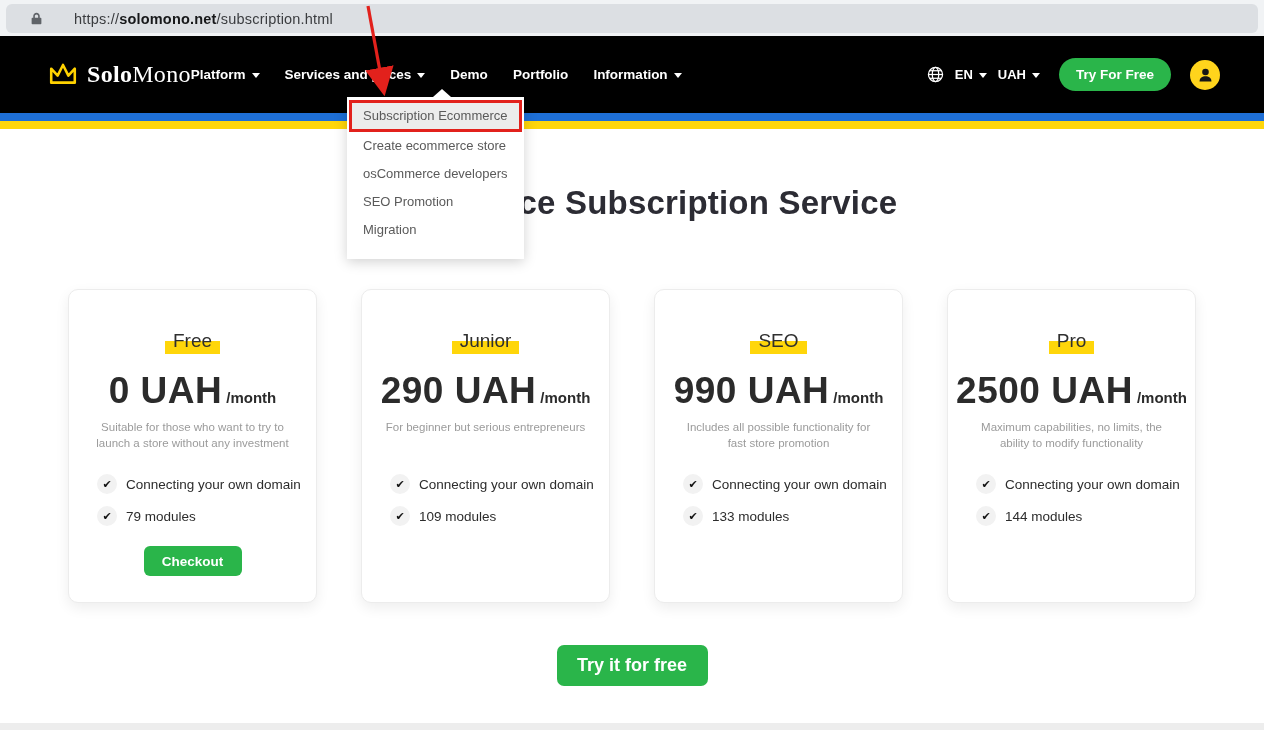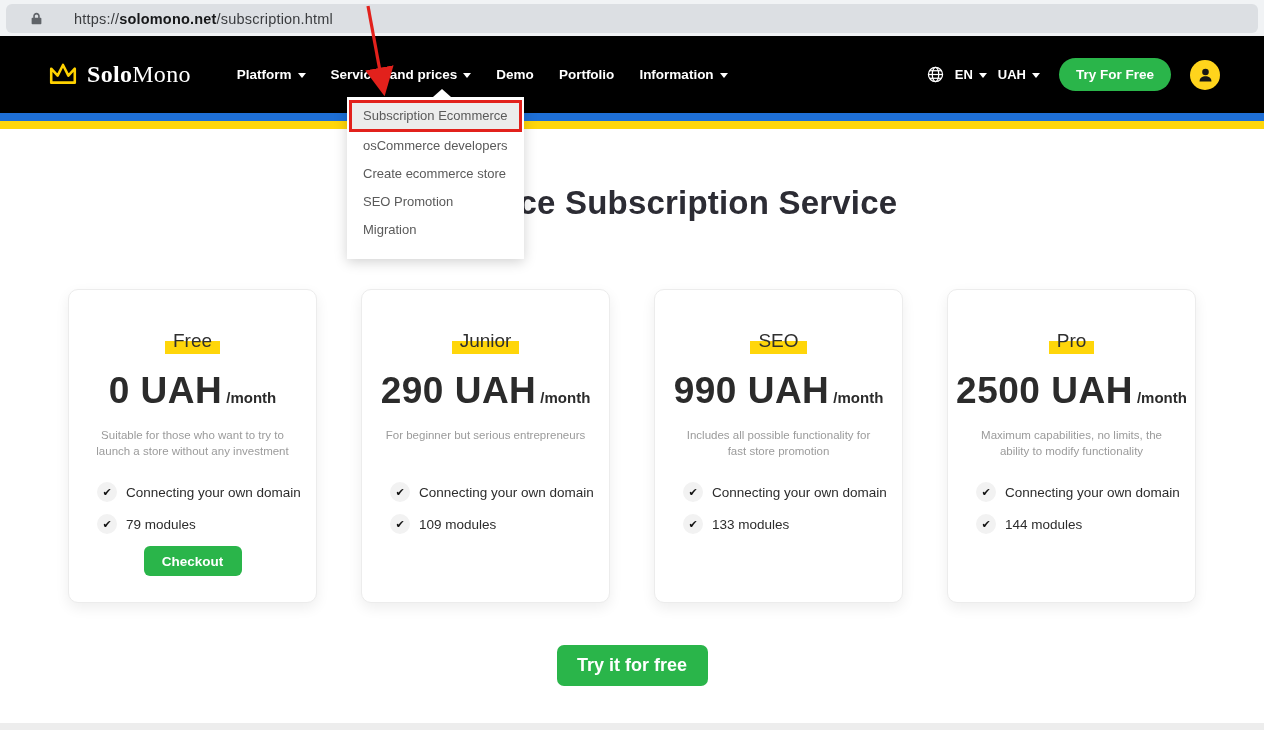--- a/index.html
+++ b/index.html
@@ -11,21 +11,21 @@
   .url-field { height:29px; background:#dcdfe3; border-radius:6px; display:flex; align-items:center; padding:0 12px; cursor:text;gap:20px; }
   .lock-wrap { width:14px; height:16px; margin:0 10px 0 12px; display:flex; align-items:center; }
   .url-text { font-size:14.5px; color:#3a3c3f; letter-spacing:.2px; }
   .url-text b { color:#17181a; font-weight:700; }
 
   
   .site-header { height:77px; background:#000; display:flex; align-items:center; padding:0 44px 0 48px; position:relative; }
   .logo { display:flex; align-items:center; gap:9px; cursor:pointer; }
   .brand { font-family:"Liberation Serif", serif; font-size:24px; color:#fff; letter-spacing:.3px; }
   .brand b { font-weight:700; }
-  .main-nav { display:flex; align-items:flex-end; gap:25px; margin-left:46px; }
+  .main-nav { display:flex; align-items:flex-end; gap:25px; }
   .nav-item { display:flex; align-items:center; gap:6px; color:#fff; font-size:13.5px; font-weight:700; cursor:pointer; text-decoration:none; }
   .caret-down { width:0; height:0; border-left:4px solid transparent; border-right:4px solid transparent; border-top:5px solid #fff; margin-top:2px; }
   .header-right { margin-left:auto; display:flex; align-items:center; gap:11px; }
   .lang-sel, .cur-sel { display:flex; align-items:center; gap:6px; color:#fff; font-size:13px; font-weight:700; cursor:pointer; }
   .cta-btn { background:#2ab54a; color:#fff; font-size:13.5px; font-weight:700; border:none; border-radius:17px; padding:9px 17px; cursor:pointer; margin-left:8px; font-family:"Liberation Sans",sans-serif; }
   .avatar { width:30px; height:30px; border-radius:50%; background:#ffd41c; display:flex; align-items:center; justify-content:center; cursor:pointer; margin-left:8px; }
 
   
   .stripe-blue { height:8px; background:#1e6fd6; }
   .stripe-yellow { height:8px; background:#ffd60a; }
@@ -33,21 +33,21 @@
   
   .page-title { margin-top:55px; text-align:center; font-size:33px; font-weight:700; color:#2c2c34; letter-spacing:.2px; }
   .cards { display:flex; gap:44px; padding:0 68px; margin-top:67px; }
   .card { width:268px; height:314px; background:#fff; border:1px solid #ececec; border-radius:10px;
           box-shadow:0 5px 14px rgba(0,0,0,.07); text-align:center; position:relative; padding-top:40px; }
   .card-title { display:inline-block; font-size:19px; color:#2f2f2f; padding:0 8px 2px;
           background:linear-gradient(180deg, rgba(0,0,0,0) 45%, #ffd60a 45%); }
   .price-row { margin-top:16px; color:#2b2b2b; }
   .price { font-size:37px; font-weight:700; letter-spacing:.5px; }
   .period { font-size:15px; font-weight:700; margin-left:4px; }
-  .card-desc { height:38px; margin-top:16px; padding:0 22px; font-size:11.5px; line-height:15.5px; color:#9b9b9b; }
+  .card-desc { height:38px; margin-top:8px; padding:0 22px; font-size:11.5px; line-height:15.5px; color:#9b9b9b; }
   .features { margin-top:16px; text-align:left; padding-left:28px; }
   .feature-row { display:flex; align-items:center; gap:9px; margin-bottom:12px; }
   .check-circle { width:20px; height:20px; border-radius:50%; background:#f2f2f2; color:#141414;
           font-size:11px; line-height:20px; text-align:center; flex:0 0 20px; }
   .feature-label { font-size:13.5px; color:#2c2c2c; }
   .checkout-btn { position:absolute; bottom:26px; left:50%; transform:translateX(-50%);
           width:98px; height:30px; background:#2ab54a; border:none; border-radius:6px;
           color:#fff; font-size:13.5px; font-weight:700; cursor:pointer; font-family:"Liberation Sans",sans-serif; }
   .big-cta { display:block; margin:42px auto 0; width:151px; height:41px; background:#2ab54a; border:none;
           border-radius:7px; color:#fff; font-size:18px; font-weight:700; cursor:pointer; font-family:"Liberation Sans",sans-serif; }
@@ -215,22 +215,22 @@
     </div>
 
     <button class="big-cta">Try it for free</button>
   </main>
 
   <div class="footer-strip"></div>
 
   <div class="dropdown">
     <div class="dropdown-caret"></div>
     <div class="dd-item dd-item-highlight">Subscription Ecommerce</div>
+    <div class="dd-item">Create ecommerce store</div>
     <div class="dd-item">osCommerce developers</div>
-    <div class="dd-item">Create ecommerce store</div>
     <div class="dd-item">SEO Promotion</div>
     <div class="dd-item">Migration</div>
   </div>
 
   <svg class="annotation-arrow" width="60" height="100">
     <defs>
       <marker id="ah" markerWidth="9" markerHeight="9" refX="4.5" refY="4.5" orient="auto">
         <path d="M0 0 L9 4.5 L0 9 Z" fill="#e2211c"></path>
       </marker>
     </defs>

